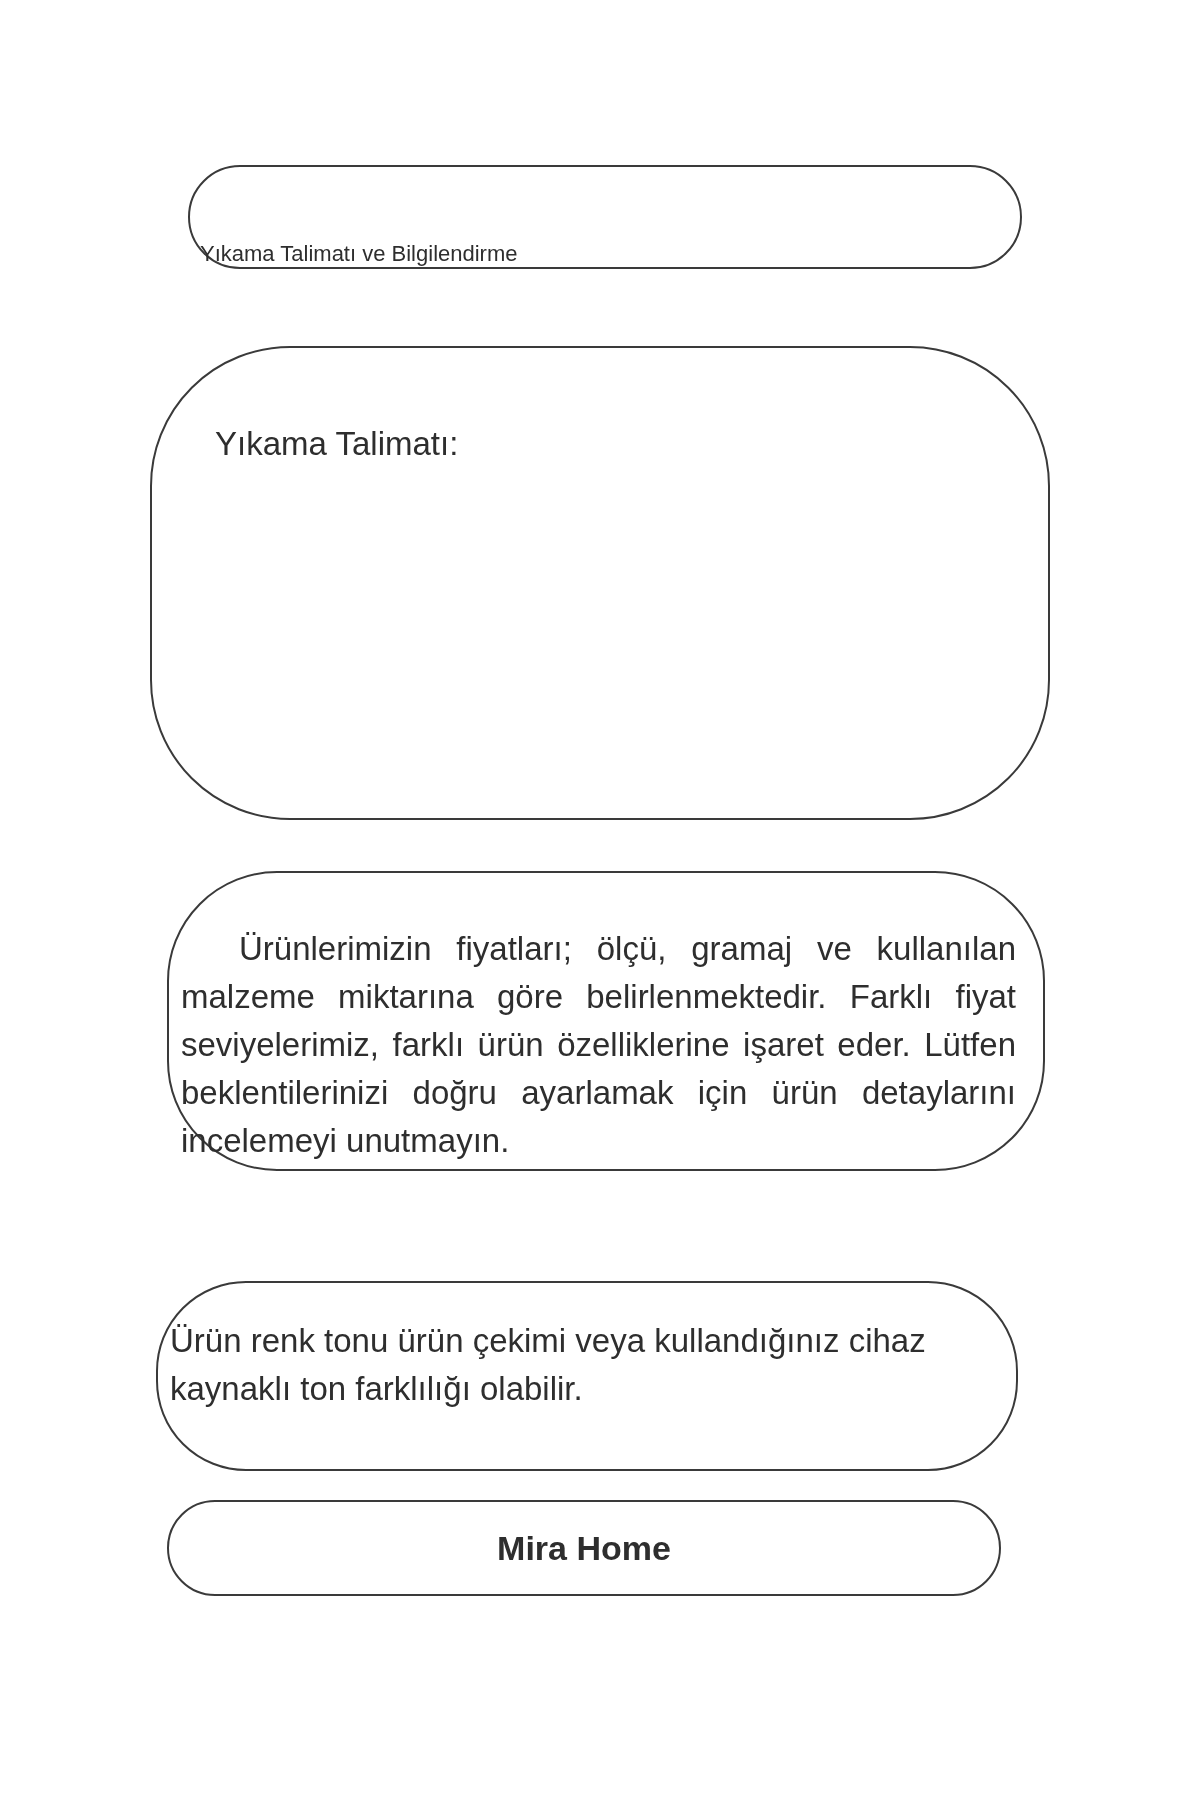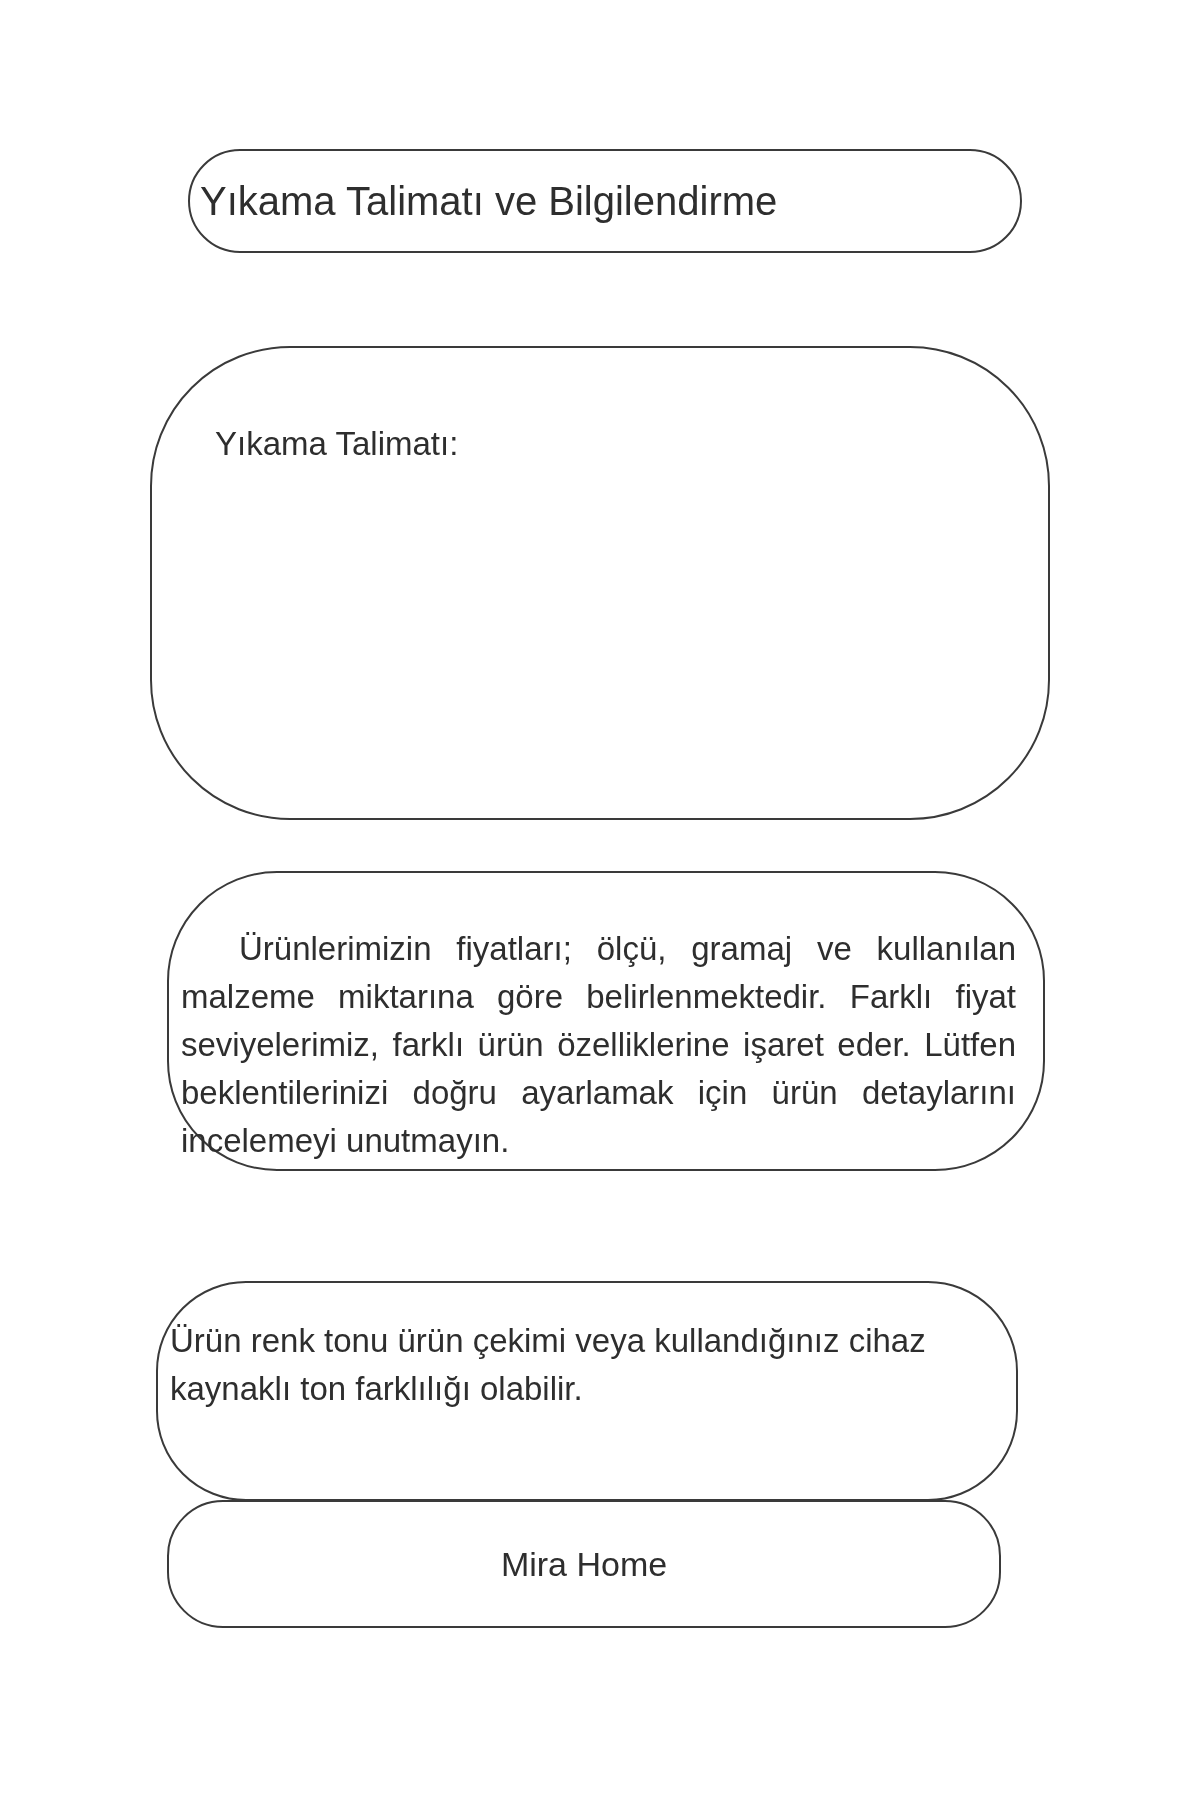--- a/index.html
+++ b/index.html
@@ -17,28 +17,28 @@
     overflow: hidden;
   }
   .box {
     position: absolute;
     box-sizing: border-box;
     border: 2px solid #3a3a3a;
     background: #ffffff;
   }
   .title-box {
     left: 188px;
-    top: 149px;
+    top: 165px;
     width: 834px;
     height: 104px;
     border-radius: 52px;
     display: flex;
-    align-items: center;
+    align-items: flex-end;
     padding-left: 10px;
-    font-size: 40px;
+    font-size: 22px;
   }
   .wash-box {
     left: 150px;
     top: 346px;
     width: 900px;
     height: 474px;
     border-radius: 140px;
     padding: 72px 10px 0 1px;
     font-size: 33px;
     line-height: 48px;
@@ -62,39 +62,40 @@
   }
   .pricing-body {
     text-align: justify;
     text-justify: inter-word;
     text-indent: 58px;
   }
   .color-box {
     left: 156px;
     top: 1281px;
     width: 862px;
-    height: 220px;
+    height: 190px;
     border-radius: 90px;
     padding: 34px 12px 4px 12px;
     font-size: 33px;
     line-height: 48px;
   }
   .color-body {
     text-align: left;
   }
   .brand-box {
     left: 167px;
     top: 1500px;
     width: 834px;
-    height: 128px;
+    height: 96px;
     border-radius: 56px;
     display: flex;
     align-items: center;
     justify-content: center;
     font-size: 34px;
+    font-weight: bold;
   }
 </style>
 </head>
 <body>
 
 <div class="page">
 
   <div class="box title-box">
     <span>Yıkama Talimatı ve Bilgilendirme</span>
   </div>

